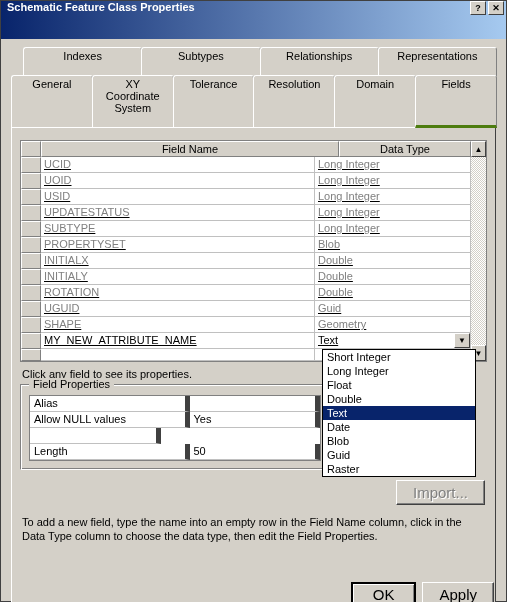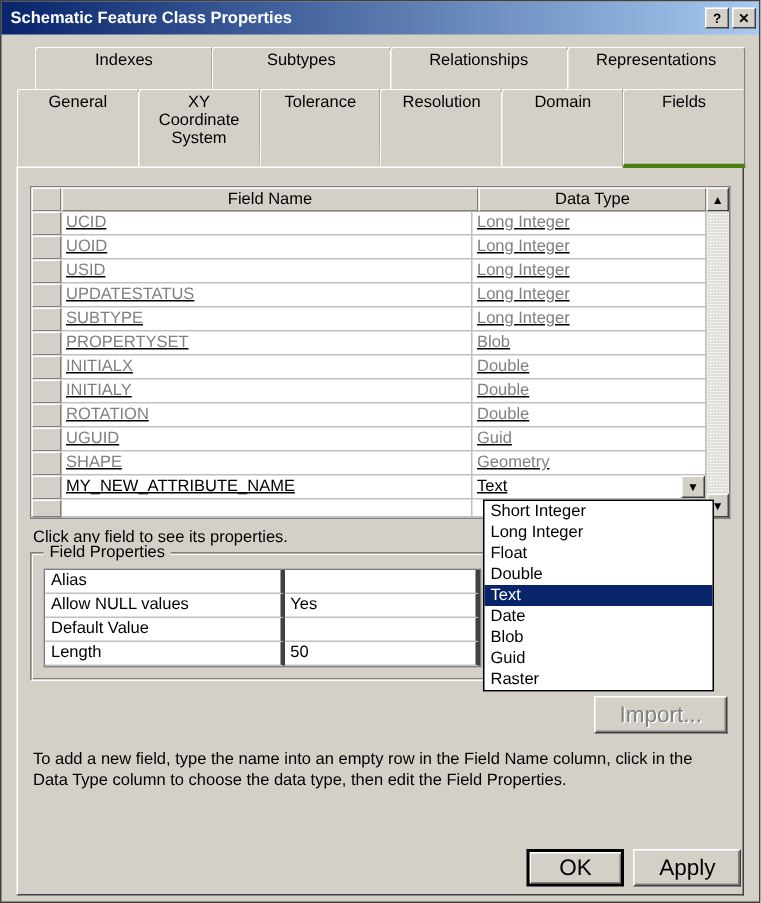--- a/index.html
+++ b/index.html
@@ -10,23 +10,23 @@
       width: 507px;
       height: 602px;
       overflow: hidden;
     }
     .win {
       width: 507px; height: 602px;
       border: 1px solid #404040;
       background: #d4d0c8;
     }
     .titlebar {
-      height: 22px;
+      height: 38px;
       background: linear-gradient(to right, #08246b, #a6caf0);
-      display: flex; align-items: center;
+      display: flex; 
       padding: 0 2px;
       color: #fff;
       font-weight: bold;
     }
     .titlebar .title { flex: 1; padding-left: 4px; }
     .titlebtn {
       width: 16px; height: 14px;
       background: #d4d0c8;
       border: 1px solid #fff;
       border-right-color: #404040;
@@ -91,21 +91,21 @@
       background: #d4d0c8;
       border: 1px solid #fff;
       border-right-color: #808080;
       border-bottom-color: #808080;
       text-align: center;
       padding: 1px 0;
       font-size: 11px;
     }
     .hh { width: 20px; }
     .hc.c1 { flex: 1; text-align: center; }
-    .hc.c2 { width: 152px; }
+    .hc.c2 { width: 132px; }
     .grow { display: flex; height: 16px; text-decoration: underline; }
     .grow .rh {
       width: 20px;
       background: #d4d0c8;
       border: 1px solid #fff;
       border-right-color: #808080;
       border-bottom-color: #808080;
     }
     .grow .cell {
       border-bottom: 1px solid #c0c0c0;
@@ -170,21 +170,21 @@
       background: #d4d0c8;
       padding: 0 4px;
     }
     .proptable {
       background: #fff;
       border: 1px solid #808080;
     }
     .prow { display: flex; height: 16px; }
     .prow .pc {
       border-bottom: 1px solid #c0c0c0;
-      border-right: 3px solid #404040;
+      border-right: 5px solid #404040;
       padding: 0 4px;
       line-height: 15px;
       font-size: 11px;
     }
     .prow .pc.k { width: 55%; }
     .prow .pc.v { width: 45%; }
     .importrow { text-align: right; margin: 4px 2px 10px 0; }
     .btn {
       background: #d4d0c8;
       border: 1px solid #fff;
@@ -336,21 +336,20 @@
         <div class="proptable" id="proptable">
             <div class="prow">
               <div class="pc k">Alias</div>
               <div class="pc v"></div>
             </div>
             <div class="prow">
               <div class="pc k">Allow NULL values</div>
               <div class="pc v">Yes</div>
             </div>
             <div class="prow">
-              <div class="pc k">Default Value</div>
               <div class="pc v"></div>
             </div>
             <div class="prow">
               <div class="pc k">Length</div>
               <div class="pc v">50</div>
             </div>
           </div>
       </div>
 
       <div class="importrow">

